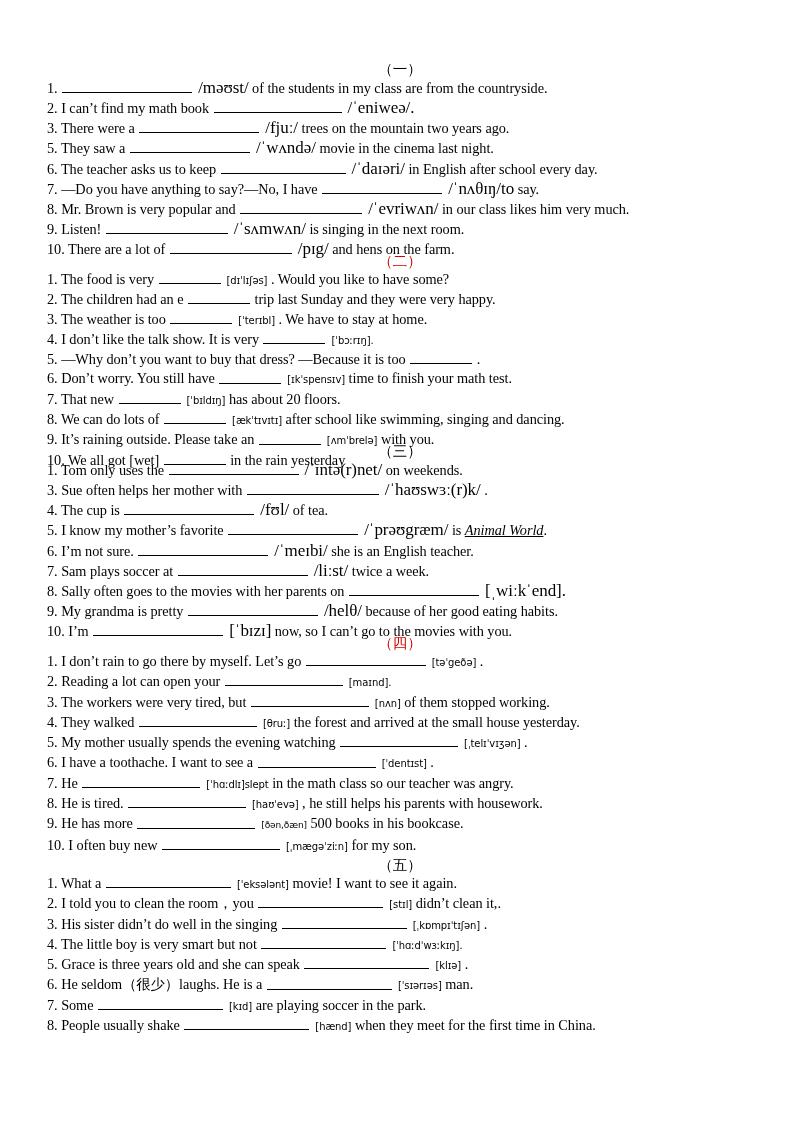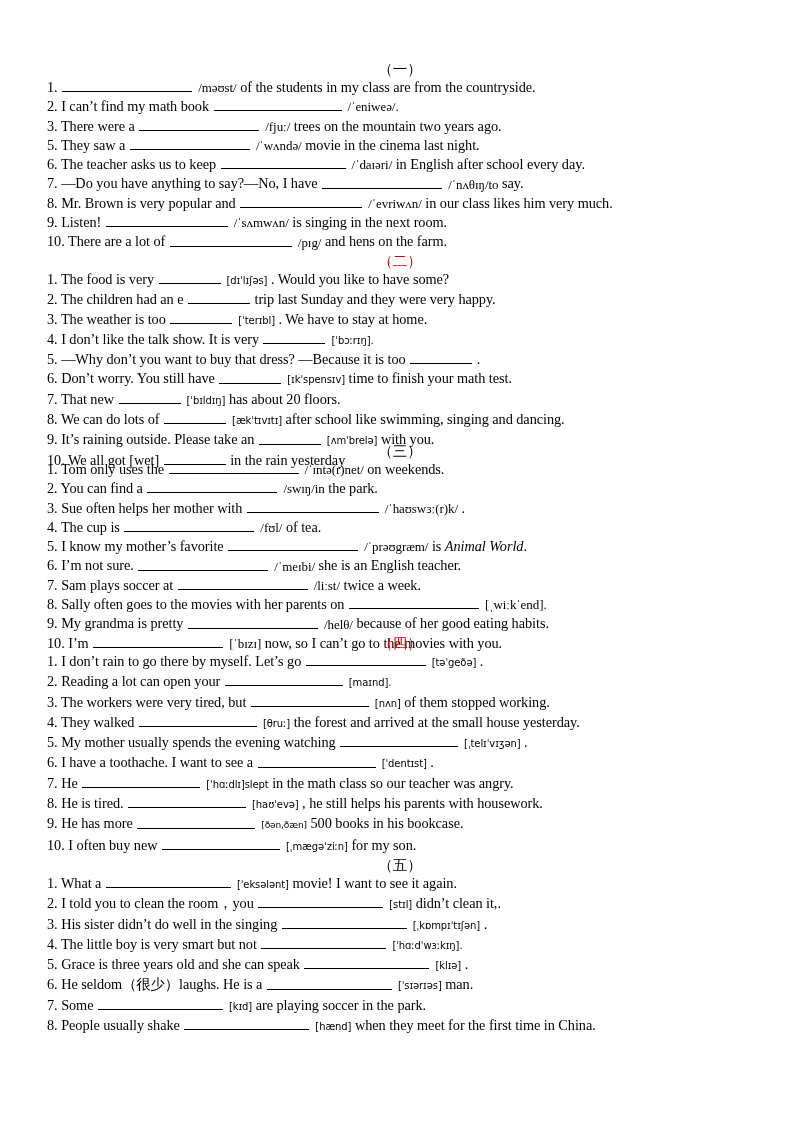--- a/index.html
+++ b/index.html
@@ -61,27 +61,27 @@
     margin: 0 1px;
   }
   
   .ipa {
     font-family: "DejaVu Sans", "Liberation Sans", sans-serif;
     font-size: 10px;
     letter-spacing: -0.1px;
   }
   .ipa-serif {
     font-family: "Liberation Serif", "DejaVu Serif", serif;
-    font-size: 13px;
+    font-size: 17px;
     margin-top: 33px;
   }
   .ipa.tiny {
     font-size: 9px;
   }
-  .ital { font-style: italic; }
+  .ital { font-style: italic; text-decoration: underline; }
   .sp { display: inline-block; }
   .gapC { width: 5px; }
 
   #sec1 { position: absolute; left: 40px; top: 60px;  width: 720px; }
   #sec2 { position: absolute; left: 40px; top: 252px; width: 720px; }
   #sec3 { position: absolute; left: 40px; top: 442px; width: 720px; }
   #sec4 { position: absolute; left: 40px; top: 634px; width: 720px; }
   #sec5 { position: absolute; left: 40px; top: 856px; width: 720px; }
 </style>
 </head>
@@ -117,21 +117,20 @@
         <li><span class="num">8.</span> <span>We can do lots of</span> <span class="blank" style="width: 62px;"></span><span class="sp gapC"></span><span class="ipa">[ækˈtɪvɪtɪ]</span> <span>after school like swimming, singing and dancing.</span></li>
         <li><span class="num">9.</span> <span>It’s raining outside. Please take an</span> <span class="blank" style="width: 62px;"></span><span class="sp gapC"></span><span class="ipa">[ʌmˈbrelə]</span> <span>with you.</span></li>
         <li><span class="num">10.</span> <span>We all got [wet]</span> <span class="blank" style="width: 62px;"></span> <span>in the rain yesterday</span></li>
       </ol>
   </div>
 
   <div class="section" id="sec3">
     <div class="sec-head black">（三）</div>
     <ol class="qlist">
         <li><span class="num">1.</span> <span>Tom only uses the</span> <span class="blank" style="width: 130px;"></span><span class="sp gapC"></span><span class="ipa-serif">/ˈɪntə(r)net/</span> <span>on weekends.</span></li>
-        <li><span class="num">2.</span> <span>You can find a</span> <span class="blank" style="width: 130px;"></span><span class="sp gapC"></span><span class="ipa-serif">/swɪŋ/in</span> <span>the park.</span></li>
         <li><span class="num">3.</span> <span>Sue often helps her mother with</span> <span class="blank" style="width: 132px;"></span><span class="sp gapC"></span><span class="ipa-serif">/ˈhaʊswɜː(r)k/</span> <span>.</span></li>
         <li><span class="num">4.</span> <span>The cup is</span> <span class="blank" style="width: 130px;"></span><span class="sp gapC"></span><span class="ipa-serif">/fʊl/</span> <span>of tea.</span></li>
         <li><span class="num">5.</span> <span>I know my mother’s favorite</span> <span class="blank" style="width: 130px;"></span><span class="sp gapC"></span><span class="ipa-serif">/ˈprəʊgræm/</span> <span>is <span class="ital">Animal World</span>.</span></li>
         <li><span class="num">6.</span> <span>I’m not sure.</span> <span class="blank" style="width: 130px;"></span><span class="sp gapC"></span><span class="ipa-serif">/ˈmeɪbi/</span> <span>she is an English teacher.</span></li>
         <li><span class="num">7.</span> <span>Sam plays soccer at</span> <span class="blank" style="width: 130px;"></span><span class="sp gapC"></span><span class="ipa-serif">/liːst/</span> <span>twice a week.</span></li>
         <li><span class="num">8.</span> <span>Sally often goes to the movies with her parents on</span> <span class="blank" style="width: 130px;"></span><span class="sp gapC"></span><span class="ipa-serif">[ˌwiːkˈend].</span></li>
         <li><span class="num">9.</span> <span>My grandma is pretty</span> <span class="blank" style="width: 130px;"></span><span class="sp gapC"></span><span class="ipa-serif">/helθ/</span> <span>because of her good eating habits.</span></li>
         <li><span class="num">10.</span> <span>I’m</span> <span class="blank" style="width: 130px;"></span><span class="sp gapC"></span><span class="ipa-serif">[ˈbɪzɪ]</span> <span>now, so I can’t go to the movies with you.</span></li>
       </ol>
   </div>

